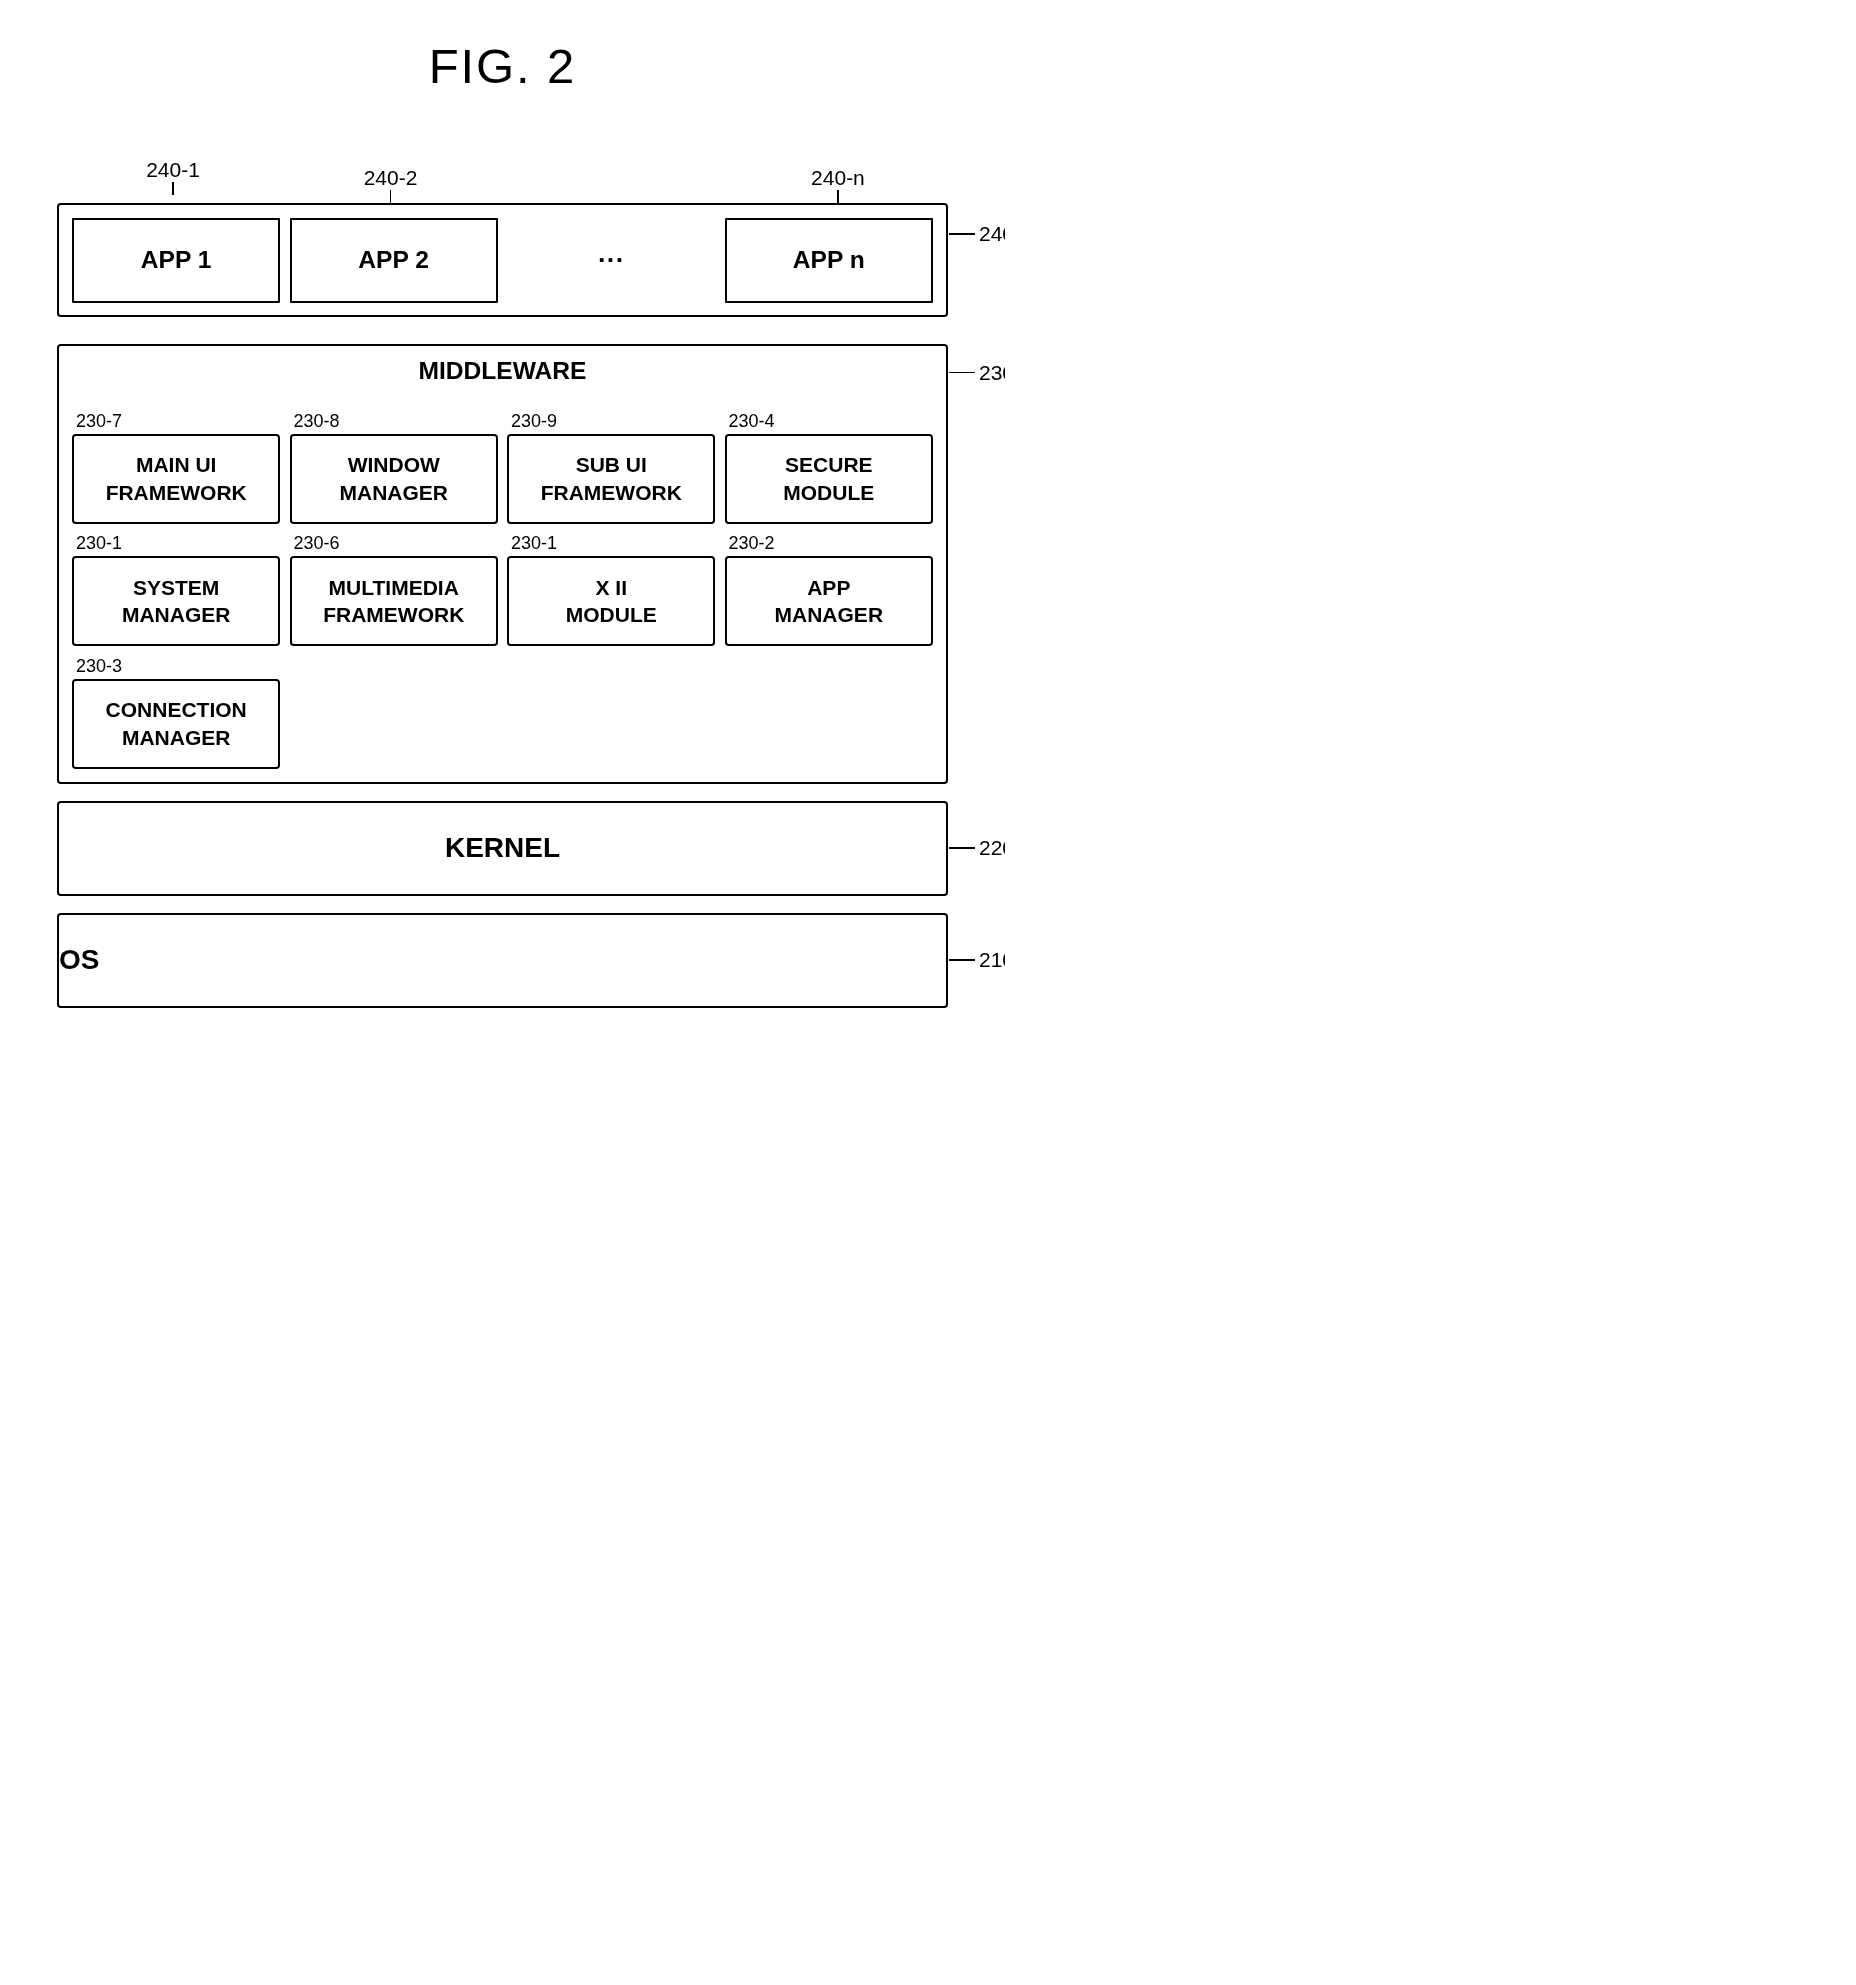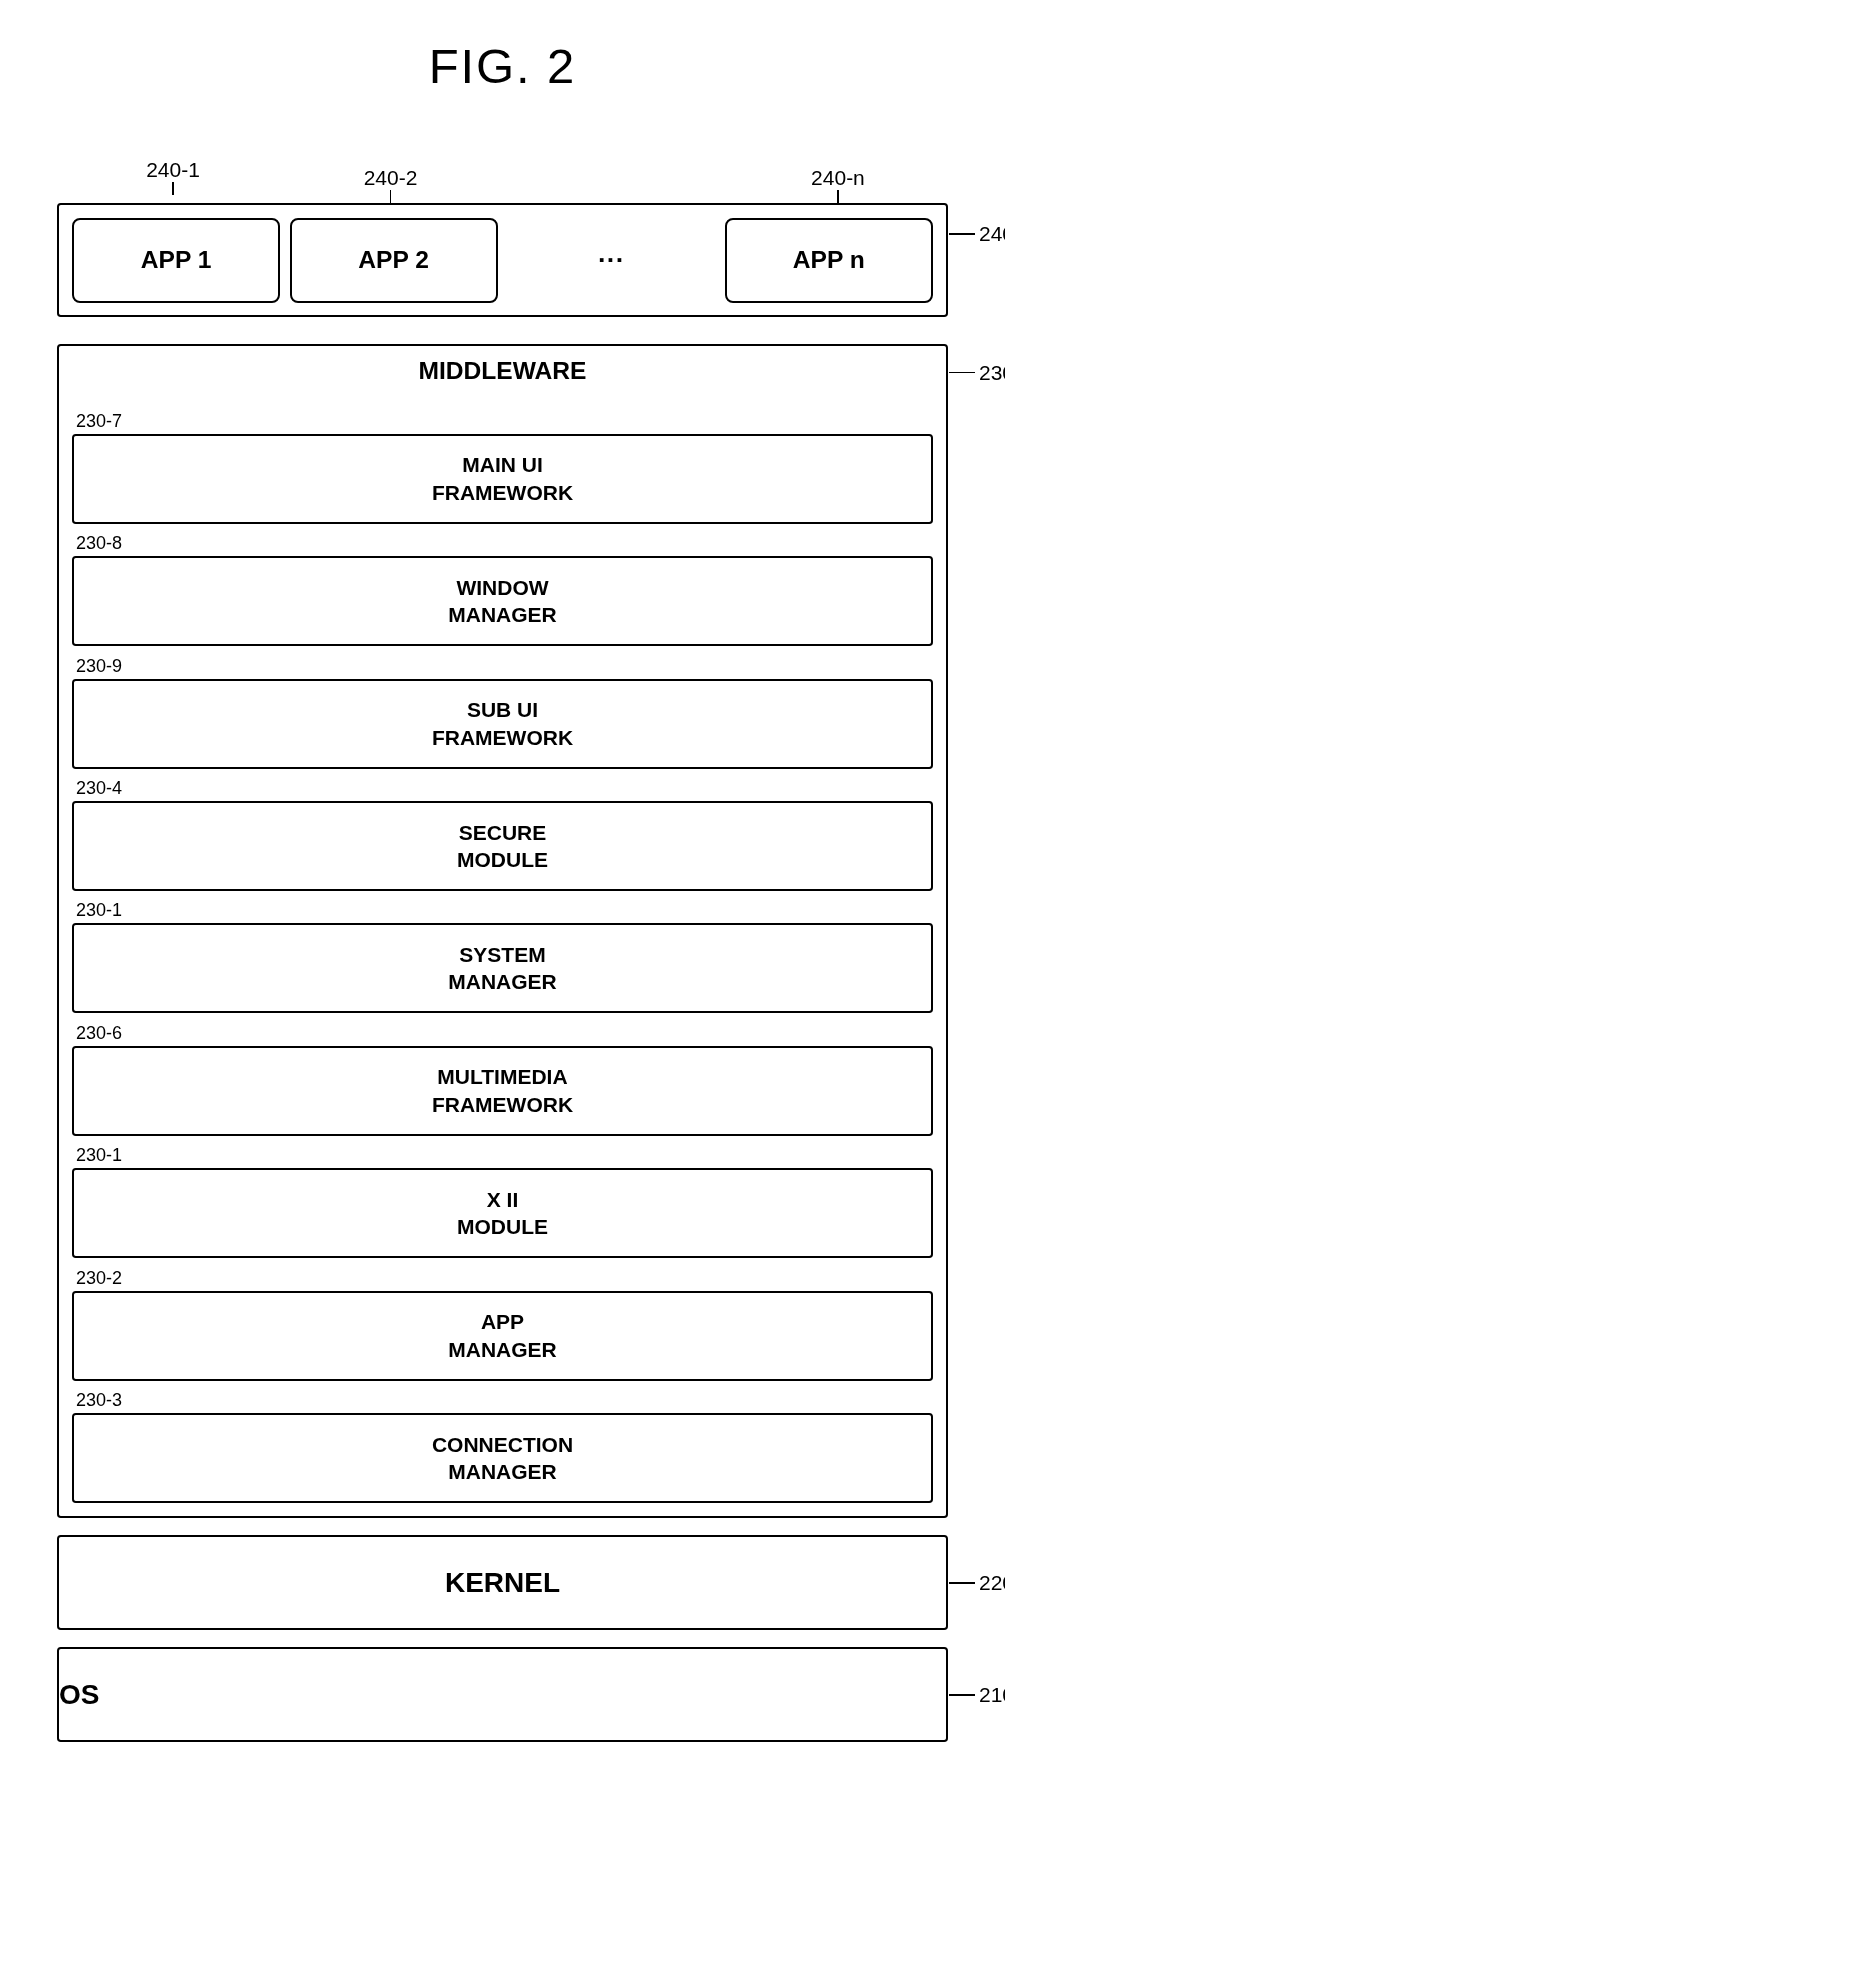--- a/index.html
+++ b/index.html
@@ -42,21 +42,21 @@
       padding: 9.5px 13.2px;
       display: flex;
       flex-direction: row;
       gap: 9.5px;
       align-items: center;
       height: 114px;
     }
 
     .app-box {
       border: 2.8px solid #000;
-      border-radius: 8px;
+      border-radius: 1px;
       display: flex;
       align-items: center;
       justify-content: center;
       font-size: 24.6px;
       font-weight: bold;
       height: 85px;
     }
 
     .app-box.app1 { width: 208px; }
     .app-box.app2 { width: 208px; }
@@ -76,21 +76,21 @@
 
     .middleware-title {
       text-align: center;
       font-size: 24.6px;
       font-weight: bold;
       margin-bottom: 26px;
     }
 
     .mw-grid {
       display: grid;
-      grid-template-columns: repeat(1, 1fr);
+      grid-template-columns: repeat(4, 1fr);
       gap: 9.5px;
     }
 
     .mw-cell {
       position: relative;
       display: flex;
       flex-direction: column;
       align-items: flex-start;
     }
 

